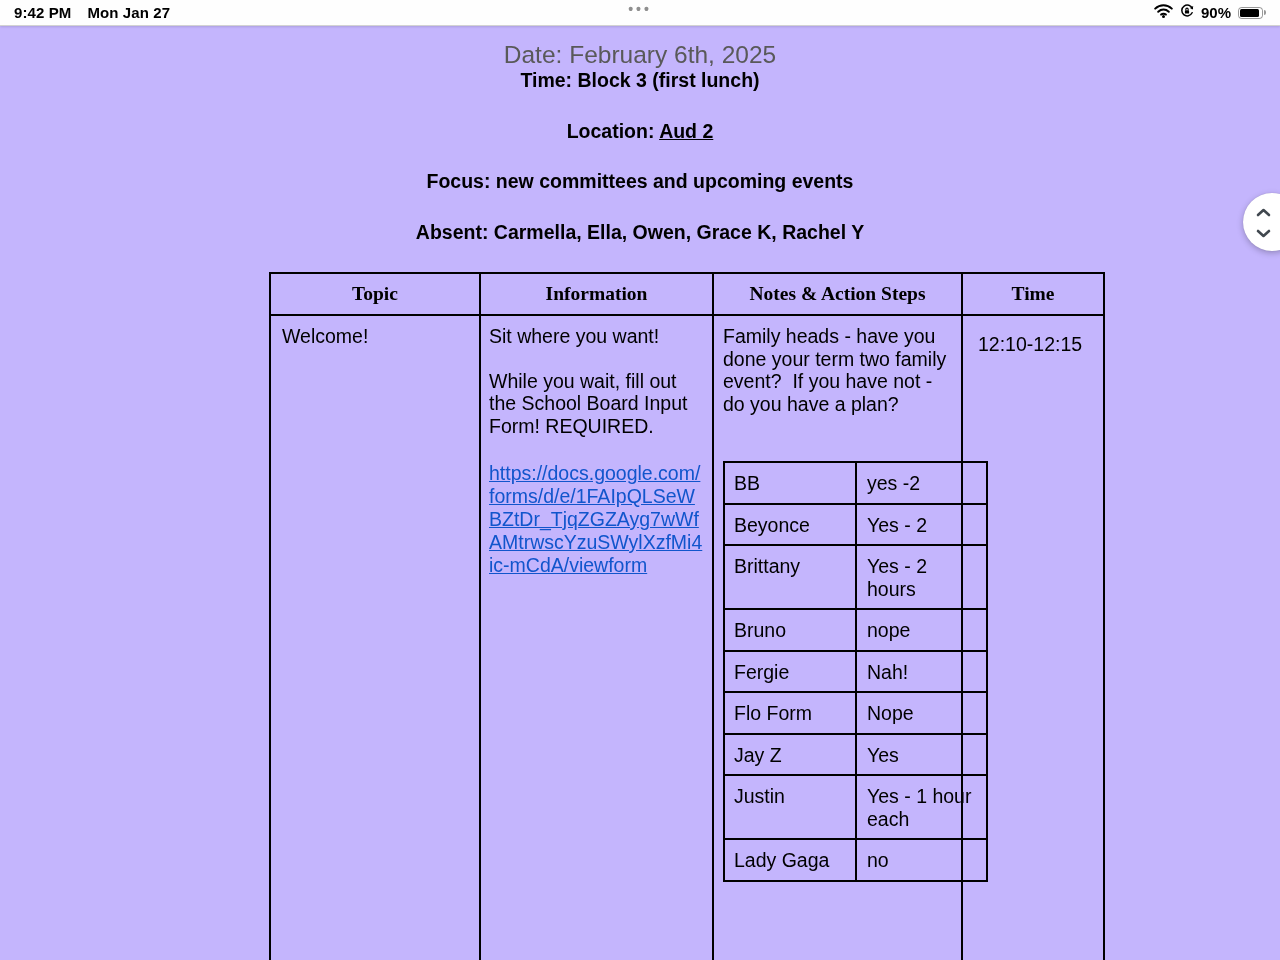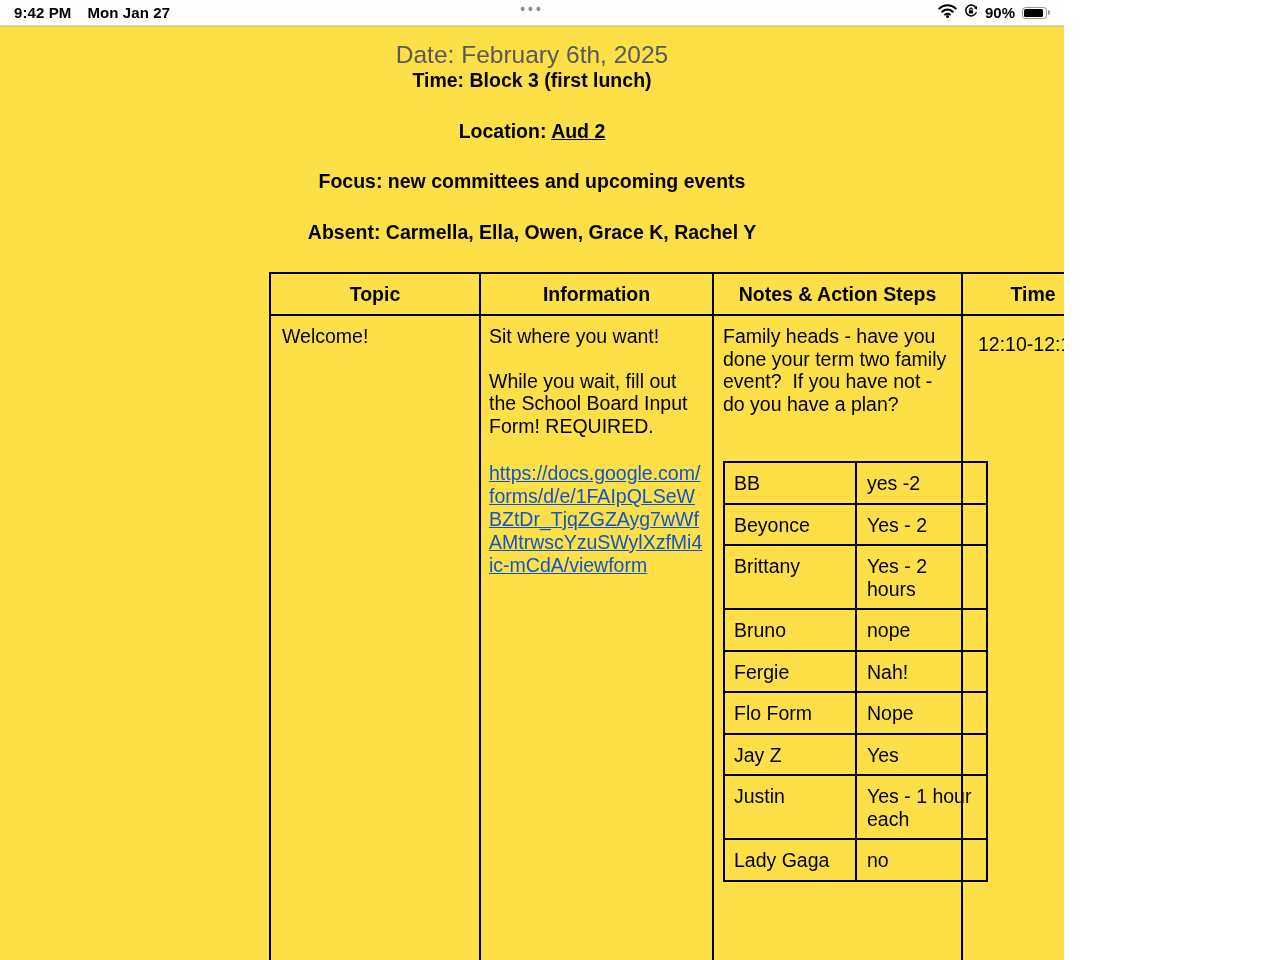--- a/index.html
+++ b/index.html
@@ -1,21 +1,21 @@
 <!DOCTYPE html>
 <html><head>
 <meta charset="utf-8">
 <style>
   html,body { margin:0; padding:0; }
   body {
     width:1280px; height:960px; overflow:hidden; background:#fff;
     font-family:"Liberation Sans","DejaVu Sans",sans-serif;
     -webkit-font-smoothing:antialiased;
   }
-  .screen { position:relative; width:1064px; height:960px; overflow:hidden; background:#fde047; }
+  .screen { position:relative; width:1280px; height:960px; overflow:hidden; background:#c4b5fd; }
 
   
   .status-bar {
     position:absolute; top:0; left:0; width:100%; height:26px; background:#fefefe;
     border-bottom:1px solid #d2d2d2; box-shadow:0 1px 2px rgba(0,0,0,0.12);
     display:flex; align-items:center; justify-content:space-between;
     padding:0 14px; box-sizing:border-box; z-index:5;
   }
   .sb-left { display:flex; align-items:center; gap:16px; font-size:15px; font-weight:600; color:#000; letter-spacing:0.1px; }
   .sb-center { position:absolute; left:50%; top:1px; transform:translateX(-50%); color:#8f8f8f; font-size:14px; letter-spacing:3px; font-weight:700; }
@@ -39,21 +39,21 @@
   .m-absent { margin-top:29px; }
   .u { text-decoration:underline; }
 
   
   table.main-table {
     margin:29px 0 0 269px; border-collapse:collapse; table-layout:fixed; width:834px;
   }
   .main-table th, .main-table td { border:2px solid #000; }
   .main-table th {
     font-size:19.5px; font-weight:700; color:#000; text-align:center;
-    padding:9px 8px; line-height:22px;
+    padding:9px 8px; line-height:22px;font-family:Liberation Serif, serif;
   }
   .main-table > tbody > tr > td {
     vertical-align:top; font-size:19.5px; line-height:22.5px; color:#000; height:700px;
   }
   .col-topic { width:210px; } .col-info { width:233px; } .col-notes { width:249px; } .col-time { width:142px; }
   .topic-cell { padding:9px 10px 0 11px; }
   .info-cell  { padding:9px 16px 0 8px; }
   .notes-cell { padding:9px 12px 0 9px; }
   .time-cell  { padding:9px 6px 0 7px; }
   .info-cell p, .notes-cell p { margin:0; }

